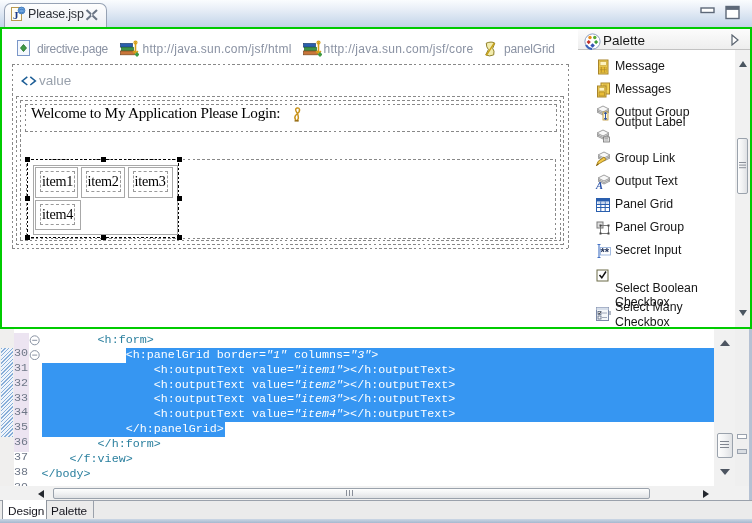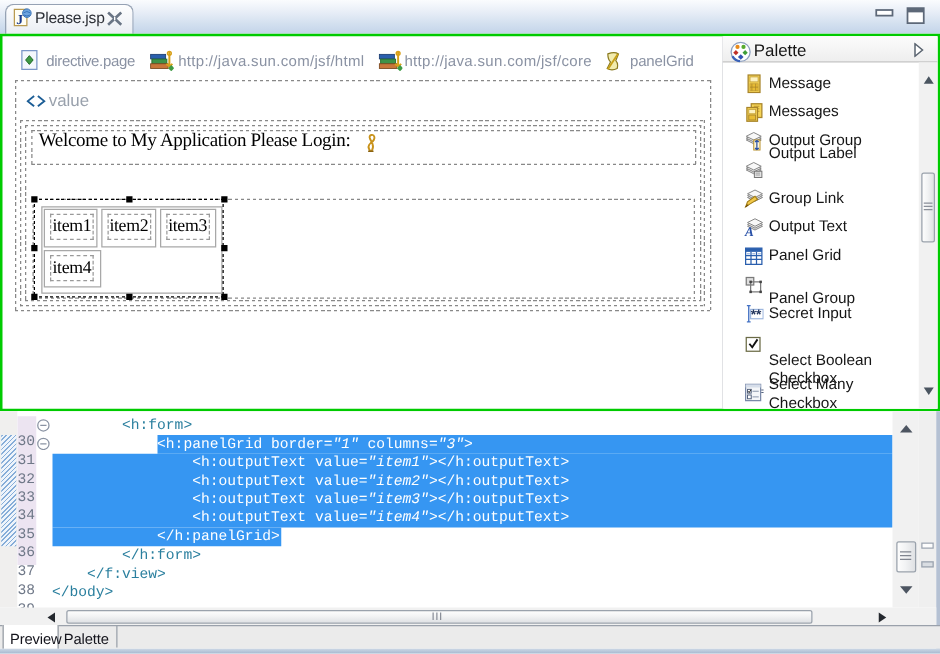--- a/index.html
+++ b/index.html
@@ -232,21 +232,21 @@
     </svg>
   <div class="pt" style="top:168px">Panel Grid</div>
   <svg class="pi" style="top:191px" viewBox="0 0 16 16">
       <rect x="2" y="2" width="6" height="6" fill="#e0e0e0" stroke="#7a7a7a"></rect>
       <rect x="5.5" y="5.5" width="8" height="8" fill="none" stroke="#7a7a7a"></rect>
       <rect x="4.5" y="4.5" width="2" height="2" fill="#444"></rect>
       <rect x="12.5" y="4.5" width="2" height="2" fill="#444"></rect>
       <rect x="12.5" y="12.5" width="2" height="2" fill="#444"></rect>
       <rect x="4.5" y="12.5" width="2" height="2" fill="#444"></rect>
     </svg>
-  <div class="pt" style="top:202px">Panel Group</div>
+  <div class="pt" style="top:191px">Panel Group</div>
   <svg class="pi" style="top:214px" viewBox="0 0 16 16">
       <path d="M2.5 1.5 H5.5 M4 1.5 V14.5 M2.5 14.5 H5.5" stroke="#4472c4" stroke-width="1.1" fill="none"></path>
       <rect x="5.5" y="4.5" width="10" height="7.5" fill="#fff" stroke="#9ab4dd" stroke-width="0.9"></rect>
       <text x="5.5" y="12.5" font-family="Liberation Sans" font-size="11" font-weight="bold" fill="#23355c">**</text>
     </svg>
   <div class="pt" style="top:214px">Secret Input</div>
   <svg class="pi" style="top:238px" viewBox="0 0 16 16">
       <rect x="2" y="3" width="11" height="11" fill="#fff" stroke="#6b6b46"></rect>
       <path d="M4.5 8 L6.8 10.8 L11 4.5" stroke="#111" stroke-width="1.5" fill="none"></path>
     </svg>
@@ -319,16 +319,16 @@
 <div class="abs sbtrack" style="left:0;top:486px;width:748.5px;height:14px;"></div>
 <div class="abs arr" style="left:38px;top:489.5px;border-top:4.5px solid transparent;border-bottom:4.5px solid transparent;border-right:6px solid #24282e;"></div>
 <div class="abs sbthumbh" style="left:53px;top:487.5px;width:597px;height:11px;box-sizing:border-box;"></div>
 <div class="abs" style="left:346px;top:490px;width:1.2px;height:6px;background:#8a8f99;box-shadow:3px 0 #8a8f99,6px 0 #8a8f99;"></div>
 <div class="abs arr" style="left:703px;top:489.5px;border-top:4.5px solid transparent;border-bottom:4.5px solid transparent;border-left:6px solid #24282e;"></div>
 
 
 <div class="abs" id="btrow"></div>
 <div class="abs" id="btdesign"></div>
 <div class="abs" style="left:44.5px;top:500px;width:48px;height:18px;border-right:1px solid #9aa1ab;"></div>
-<div class="abs" style="left:8px;top:503.5px;font-size:11.8px;letter-spacing:-0.1px;color:#14141c;">Preview</div>
+<div class="abs" style="left:8px;top:503.5px;font-size:11.8px;letter-spacing:-0.1px;color:#14141c;">Design</div>
 <div class="abs" style="left:51px;top:503.5px;font-size:11.8px;letter-spacing:-0.1px;color:#14141c;">Palette</div>
 <div class="abs" id="btstrip"></div>
 
 
 </body></html>

